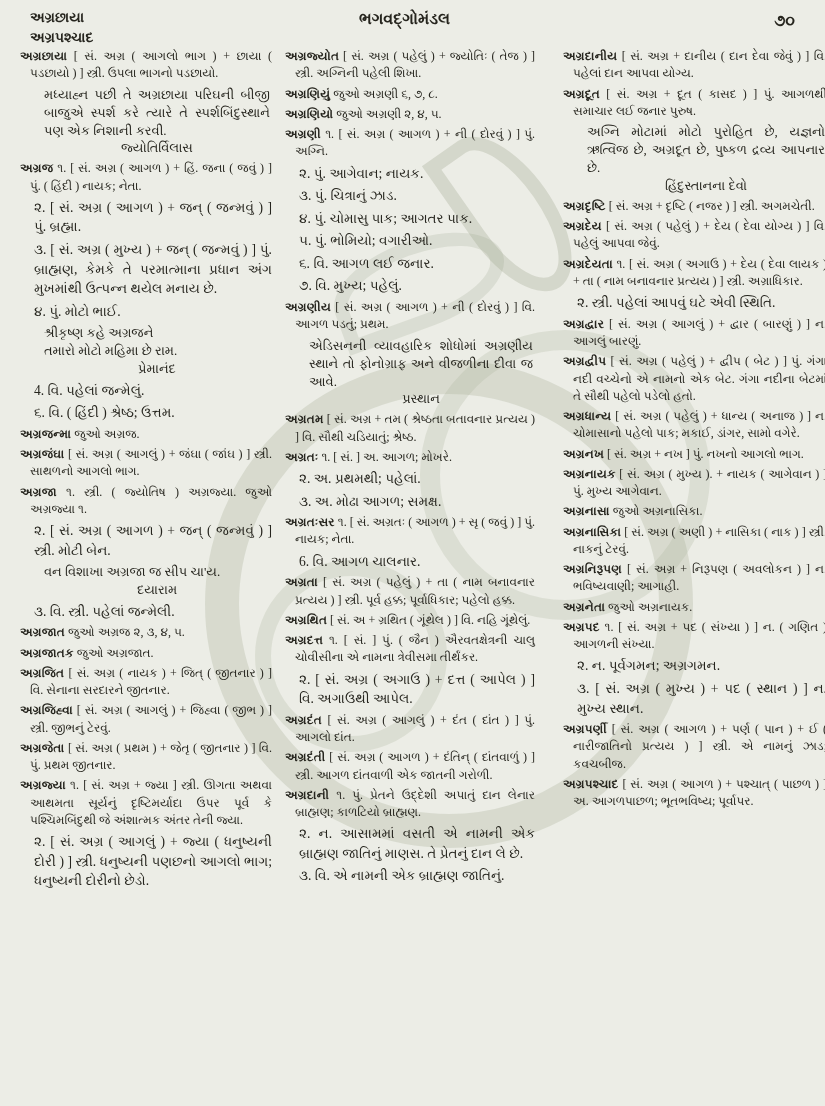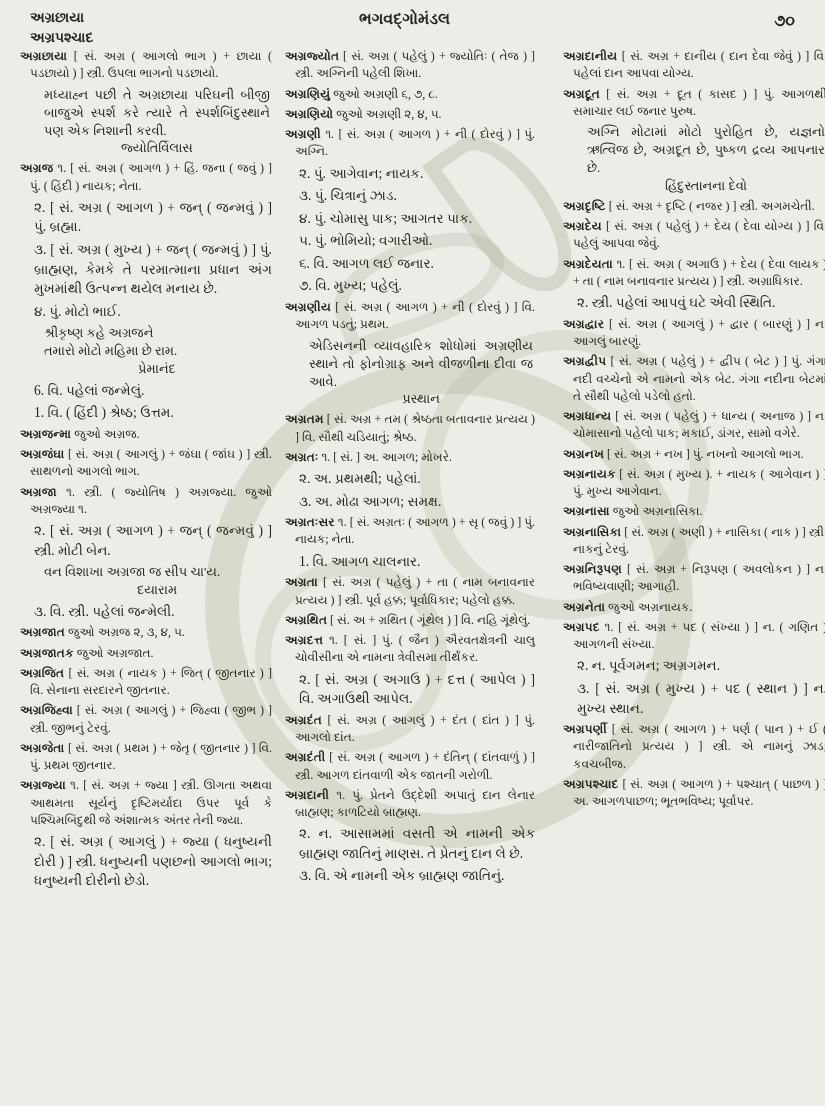--- a/index.html
+++ b/index.html
@@ -70,22 +70,22 @@
         </div>
         <p class="entry"><b class="headword">અગ્રજ</b> ૧. [ સં. અગ્ર ( આગળ ) + હિં. જના ( જવું ) ] પું. ( હિંદી ) નાયક; નેતા.</p>
         <p class="sense">૨. [ સં. અગ્ર ( આગળ ) + જન્ ( જન્મવું ) ] પું. બ્રહ્મા.</p>
         <p class="sense">૩. [ સં. અગ્ર ( મુખ્ય ) + જન્ ( જન્મવું ) ] પું. બ્રાહ્મણ, કેમકે તે પરમાત્માના પ્રધાન અંગ મુખમાંથી ઉત્પન્ન થયેલ મનાય છે.</p>
         <p class="sense">૪. પું. મોટો ભાઈ.</p>
         <div class="quote">
           <div class="quote-text">શ્રીકૃષ્ણ કહે અગ્રજને
 તમારો મોટો મહિમા છે રામ.</div>
           <div class="quote-source">પ્રેમાનંદ</div>
         </div>
-        <p class="sense">6. વિ. પહેલાં જન્મેલું.</p>
-        <p class="sense">1. વિ. ( હિંદી ) શ્રેષ્ઠ; ઉત્તમ.</p>
+        <p class="sense">4. વિ. પહેલાં જન્મેલું.</p>
+        <p class="sense">૬. વિ. ( હિંદી ) શ્રેષ્ઠ; ઉત્તમ.</p>
         <p class="entry"><b class="headword">અગ્રજન્મા</b> જુઓ અગ્રજ.</p>
         <p class="entry"><b class="headword">અગ્રજંઘા</b> [ સં. અગ્ર ( આગલું ) + જંઘા ( જાંઘ ) ] સ્ત્રી. સાથળનો આગલો ભાગ.</p>
         <p class="entry"><b class="headword">અગ્રજા</b> ૧. સ્ત્રી. ( જ્યોતિષ ) અગ્રજ્યા. જુઓ અગ્રજ્યા ૧.</p>
         <p class="sense">૨. [ સં. અગ્ર ( આગળ ) + જન્ ( જન્મવું ) ] સ્ત્રી. મોટી બેન.</p>
         <div class="quote">
           <div class="quote-text">વન વિશાખા અગ્રજા જ સીપ ચા'ય.</div>
           <div class="quote-source">દયારામ</div>
         </div>
         <p class="sense">૩. વિ. સ્ત્રી. પહેલાં જન્મેલી.</p>
         <p class="entry"><b class="headword">અગ્રજાત</b> જુઓ અગ્રજ ૨, ૩, ૪, ૫.</p>
@@ -111,21 +111,21 @@
         <p class="entry"><b class="headword">અગ્રણીય</b> [ સં. અગ્ર ( આગળ ) + ની ( દોરવું ) ] વિ. આગળ પડતું; પ્રથમ.</p>
         <div class="quote">
           <div class="quote-text">એડિસનની વ્યાવહારિક શોધોમાં અગ્રણીય સ્થાને તો ફોનોગ્રાફ અને વીજળીના દીવા જ આવે.</div>
           <div class="quote-source">પ્રસ્થાન</div>
         </div>
         <p class="entry"><b class="headword">અગ્રતમ</b> [ સં. અગ્ર + તમ ( શ્રેષ્ઠતા બતાવનાર પ્રત્યય ) ] વિ. સૌથી ચડિયાતું; શ્રેષ્ઠ.</p>
         <p class="entry"><b class="headword">અગ્રતઃ</b> ૧. [ સં. ] અ. આગળ; મોખરે.</p>
         <p class="sense">૨. અ. પ્રથમથી; પહેલાં.</p>
         <p class="sense">૩. અ. મોઢા આગળ; સમક્ષ.</p>
         <p class="entry"><b class="headword">અગ્રતઃસર</b> ૧. [ સં. અગ્રતઃ ( આગળ ) + સૃ ( જવું ) ] પું. નાયક; નેતા.</p>
-        <p class="sense">1. વિ. આગળ ચાલનાર.</p>
+        <p class="sense">6. વિ. આગળ ચાલનાર.</p>
         <p class="entry"><b class="headword">અગ્રતા</b> [ સં. અગ્ર ( પહેલું ) + તા ( નામ બનાવનાર પ્રત્યય ) ] સ્ત્રી. પૂર્વ હક્ક; પૂર્વાધિકાર; પહેલો હક્ક.</p>
         <p class="entry"><b class="headword">અગ્રથિત</b> [ સં. અ + ગ્રથિત ( ગૂંથેલ ) ] વિ. નહિ ગૂંથેલું.</p>
         <p class="entry"><b class="headword">અગ્રદત્ત</b> ૧. [ સં. ] પું. ( જૈન ) ઐરવતક્ષેત્રની ચાલુ ચોવીસીના એ નામના ત્રેવીસમા તીર્થંકર.</p>
         <p class="sense">૨. [ સં. અગ્ર ( અગાઉ ) + દત્ત ( આપેલ ) ] વિ. અગાઉથી આપેલ.</p>
         <p class="entry"><b class="headword">અગ્રદંત</b> [ સં. અગ્ર ( આગલું ) + દંત ( દાંત ) ] પું. આગલો દાંત.</p>
         <p class="entry"><b class="headword">અગ્રદંતી</b> [ સં. અગ્ર ( આગળ ) + દંતિન્ ( દાંતવાળું ) ] સ્ત્રી. આગળ દાંતવાળી એક જાતની ગરોળી.</p>
         <p class="entry"><b class="headword">અગ્રદાની</b> ૧. પું. પ્રેતને ઉદ્દેશી અપાતું દાન લેનાર બ્રાહ્મણ; કાળટિયો બ્રાહ્મણ.</p>
         <p class="sense">૨. ન. આસામમાં વસતી એ નામની એક બ્રાહ્મણ જાતિનું માણસ. તે પ્રેતનું દાન લે છે.</p>
         <p class="sense">૩. વિ. એ નામની એક બ્રાહ્મણ જાતિનું.</p>
       </div>

